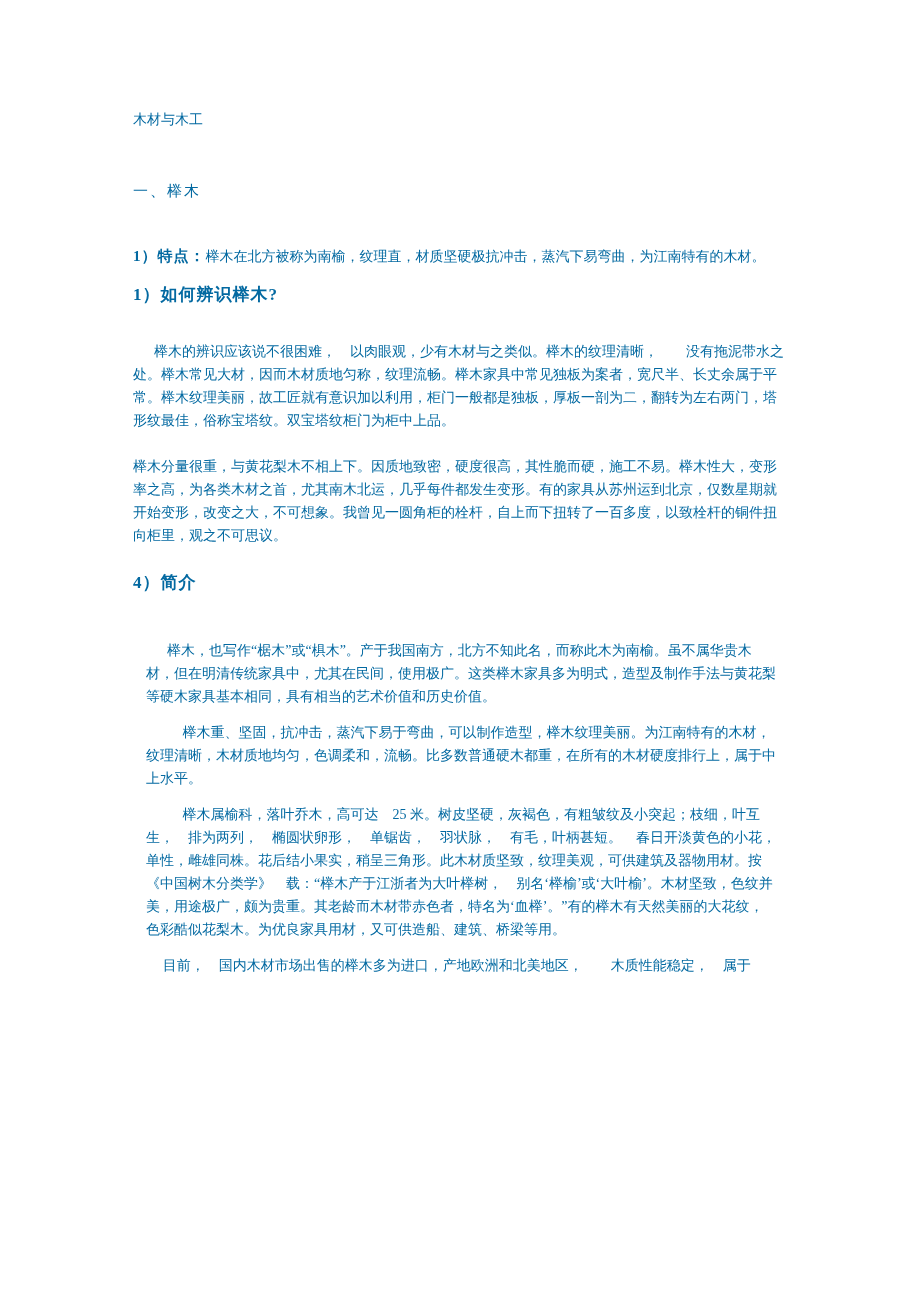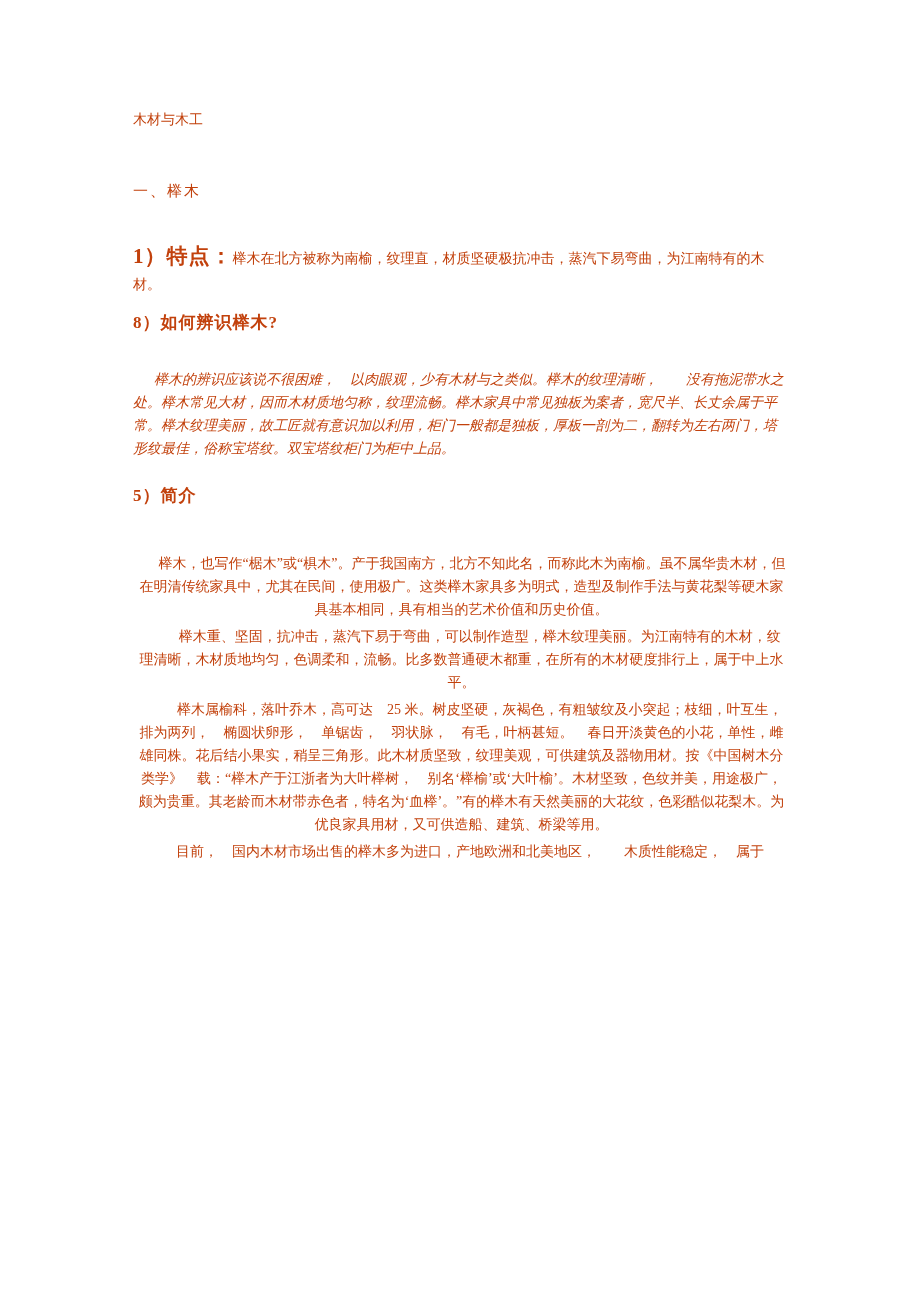--- a/index.html
+++ b/index.html
@@ -2,21 +2,21 @@
 <html lang="zh"><head>
 <meta charset="utf-8">
 <style>
   * { margin: 0; padding: 0; box-sizing: border-box; }
   html, body { background: #ffffff; }
   .page {
     position: relative;
     width: 920px;
     height: 1303px;
     background: #ffffff;
-    color: #c2410c;
+    color: #0369a1;
     font-family: "Liberation Serif", "DejaVu Serif", serif;
     padding: 110px 130px 40px 133px;
     overflow: hidden;
   }
   .doc-header {
     font-size: 14px;
     line-height: 19px;
   }
   .h1 {
     margin-top: 47px;
@@ -29,55 +29,56 @@
     font-size: 14px;
     line-height: 23px;
     text-align: left;
     word-break: break-all;
   }
   .feature {
     margin-top: 37px;
     line-height: 26px;
   }
   .feature-label {
-    font-size: 21px;
+    font-size: 15px;
     font-weight: 700;
     letter-spacing: 1px;
   }
   .h2 {
     margin-top: 13px;
     font-size: 17px;
     font-weight: 700;
     line-height: 24px;
     letter-spacing: 1px;
   }
   .h2.first { margin-top: 13px; }
   .h2.intro-h { margin-top: 24px; margin-bottom: 44px; }
   .sec2 { margin-bottom: 23px; }
-  .sec2.first { margin-top: 33px; font-style: italic; }
+  .sec2.first { margin-top: 33px; }
   .indent-15 { text-indent: 1.5em; }
   .indent-26 { text-indent: 2.6em; }
   .indent-12 { text-indent: 1.2em; }
-  .intro-p { margin: 4px; text-align: center; }
+  .intro-p { margin: 13px; }
 </style>
 </head>
 <body>
 
 <div class="page">
 
   <div class="doc-header">木材与木工</div>
 
   <h1 class="h1">一、榉木</h1>
 
   <p class="para feature"><span class="feature-label">1）特点：</span><span>榉木在北方被称为南榆，纹理直，材质坚硬极抗冲击，蒸汽下易弯曲，为江南特有的木材。</span></p>
 
-  <h2 class="h2 first">8）如何辨识榉木?</h2>
+  <h2 class="h2 first">1）如何辨识榉木?</h2>
 
   <p class="para sec2 first indent-15">榉木的辨识应该说不很困难，　以肉眼观，少有木材与之类似。榉木的纹理清晰，　　没有拖泥带水之处。榉木常见大材，因而木材质地匀称，纹理流畅。榉木家具中常见独板为案者，宽尺半、长丈余属于平常。榉木纹理美丽，故工匠就有意识加以利用，柜门一般都是独板，厚板一剖为二，翻转为左右两门，塔形纹最佳，俗称宝塔纹。双宝塔纹柜门为柜中上品。</p>
+  <p class="para sec2">榉木分量很重，与黄花梨木不相上下。因质地致密，硬度很高，其性脆而硬，施工不易。榉木性大，变形率之高，为各类木材之首，尤其南木北运，几乎每件都发生变形。有的家具从苏州运到北京，仅数星期就开始变形，改变之大，不可想象。我曾见一圆角柜的栓杆，自上而下扭转了一百多度，以致栓杆的铜件扭向柜里，观之不可思议。</p>
 
-  <h2 class="h2 intro-h">5）简介</h2>
+  <h2 class="h2 intro-h">4）简介</h2>
 
   <p class="para intro-p indent-15">榉木，也写作“椐木”或“椇木”。产于我国南方，北方不知此名，而称此木为南榆。虽不属华贵木材，但在明清传统家具中，尤其在民间，使用极广。这类榉木家具多为明式，造型及制作手法与黄花梨等硬木家具基本相同，具有相当的艺术价值和历史价值。</p>
   <p class="para intro-p indent-26">榉木重、坚固，抗冲击，蒸汽下易于弯曲，可以制作造型，榉木纹理美丽。为江南特有的木材，纹理清晰，木材质地均匀，色调柔和，流畅。比多数普通硬木都重，在所有的木材硬度排行上，属于中上水平。</p>
   <p class="para intro-p indent-26">榉木属榆科，落叶乔木，高可达　25 米。树皮坚硬，灰褐色，有粗皱纹及小突起；枝细，叶互生，　排为两列，　椭圆状卵形，　单锯齿，　羽状脉，　有毛，叶柄甚短。　春日开淡黄色的小花，单性，雌雄同株。花后结小果实，稍呈三角形。此木材质坚致，纹理美观，可供建筑及器物用材。按《中国树木分类学》　载：“榉木产于江浙者为大叶榉树，　别名‘榉榆’或‘大叶榆’。木材坚致，色纹并美，用途极广，颇为贵重。其老龄而木材带赤色者，特名为‘血榉’。”有的榉木有天然美丽的大花纹，色彩酷似花梨木。为优良家具用材，又可供造船、建筑、桥梁等用。</p>
   <p class="para intro-p indent-12">目前，　国内木材市场出售的榉木多为进口，产地欧洲和北美地区，　　木质性能稳定，　属于</p>
 
 </div>
 
 </body></html>

